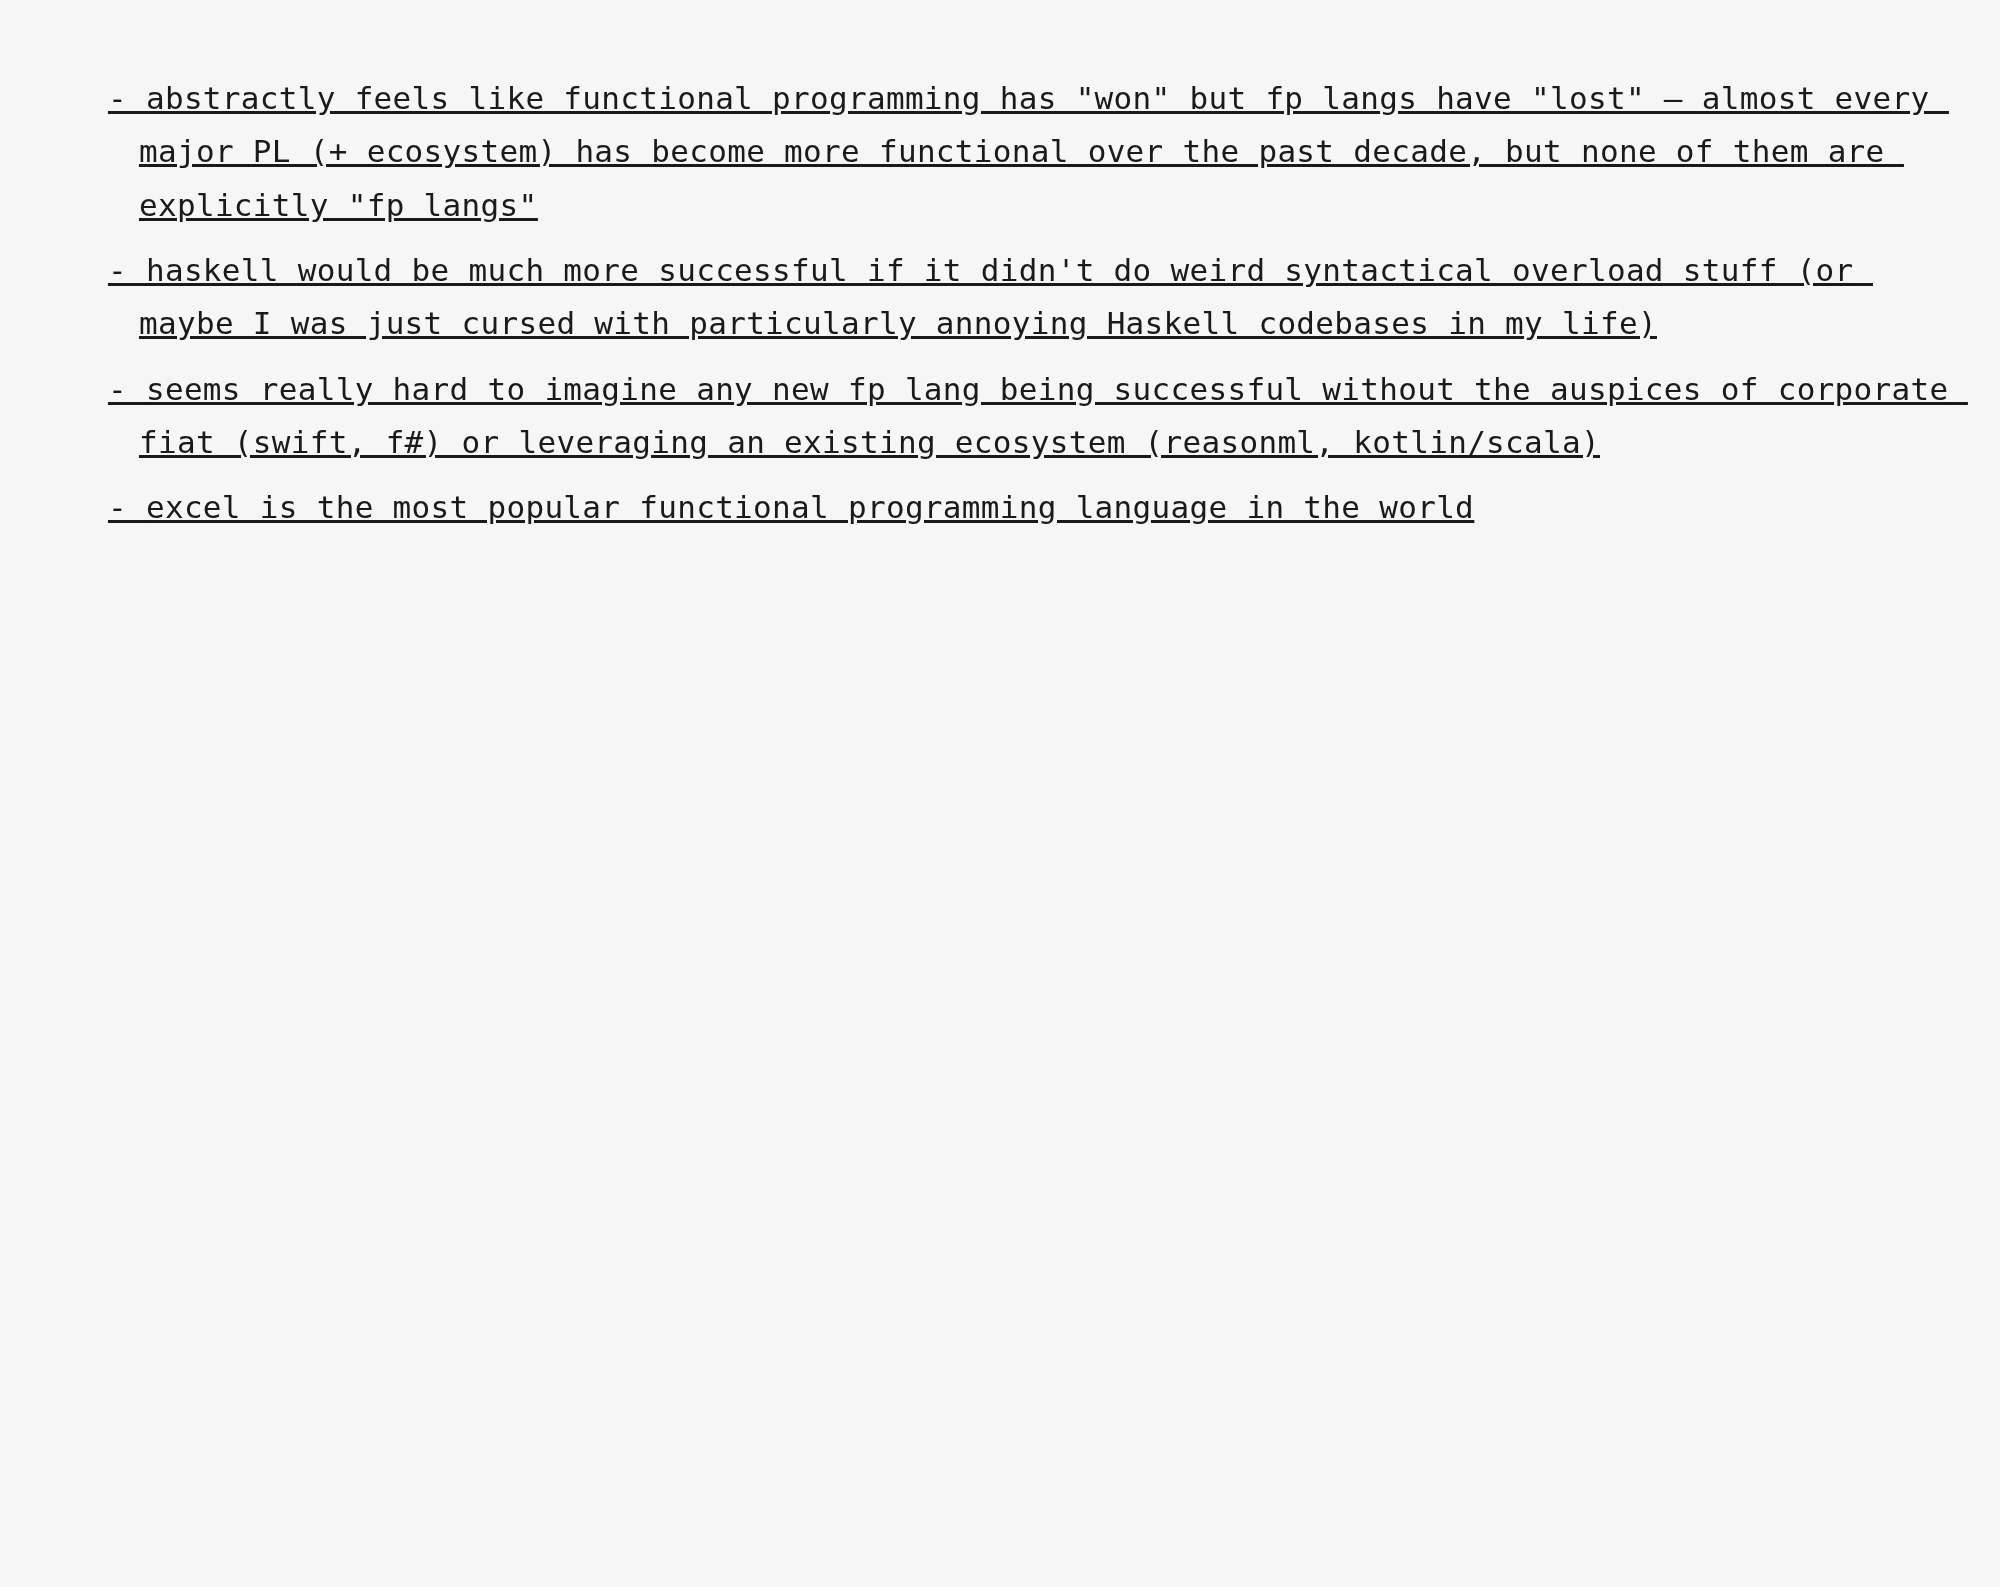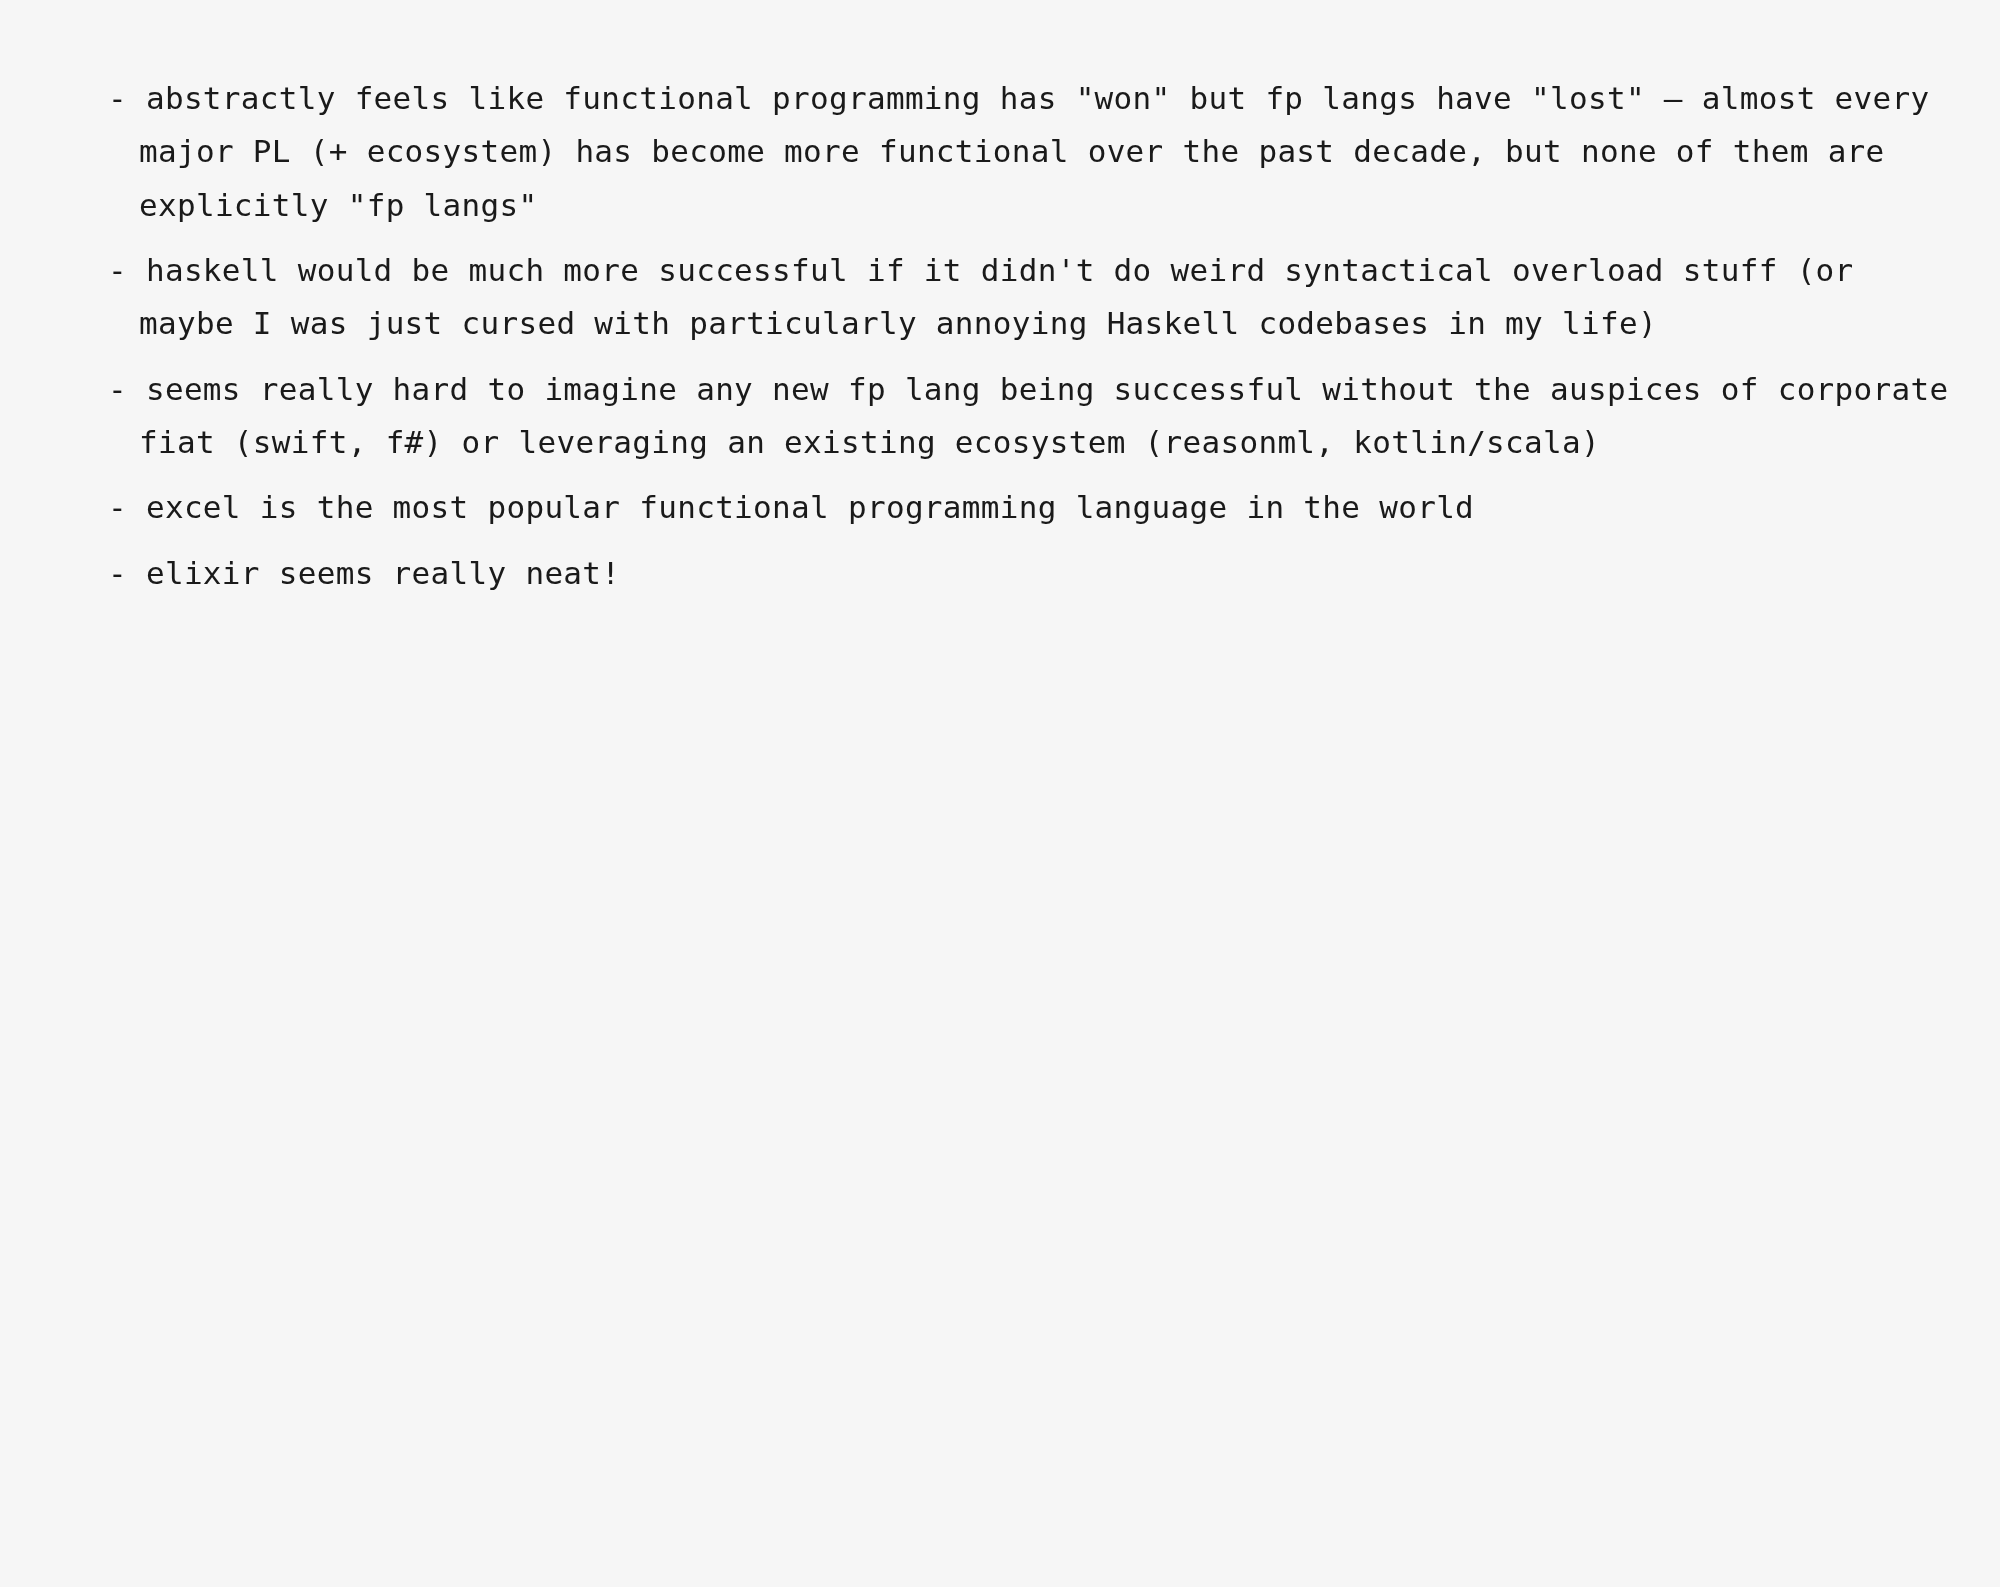--- a/index.html
+++ b/index.html
@@ -1,15 +1,15 @@
 <!DOCTYPE html>
 <html><head>
   <meta charset="utf-8">
   <style>
-    * { margin: 12px; padding: 0; box-sizing: border-box; }
+    * { margin: 12px; padding: 0; box-sizing: border-box; text-decoration: underline; }
     html, body { width: 2000px; height: 1587px; }
     body {
       background: #f6f6f6;
       font-family: ui-monospace, SFMono-Regular, "SF Mono", Menlo, Monaco, Consolas, monospace;
       font-size: 31px;
       line-height: 1.72;
       color: #1a1a1a;
       padding: 36px 40px 36px 72px;
     }
     ul.bullets {
@@ -30,14 +30,13 @@
     }
   </style>
 </head>
 <body>
 
 <ul class="bullets">
   <li>abstractly feels like functional programming has "won" but fp langs have "lost" — almost every major PL (+ ecosystem) has become more functional over the past decade, but none of them are explicitly "fp langs"</li>
   <li>haskell would be much more successful if it didn't do weird syntactical overload stuff (or maybe I was just cursed with particularly annoying Haskell codebases in my life)</li>
   <li>seems really hard to imagine any new fp lang being successful without the auspices of corporate fiat (swift, f#) or leveraging an existing ecosystem (reasonml, kotlin/scala)</li>
   <li>excel is the most popular functional programming language in the world</li>
-  <li>elixir seems really neat!</li>
 </ul>
 
 </body></html>

